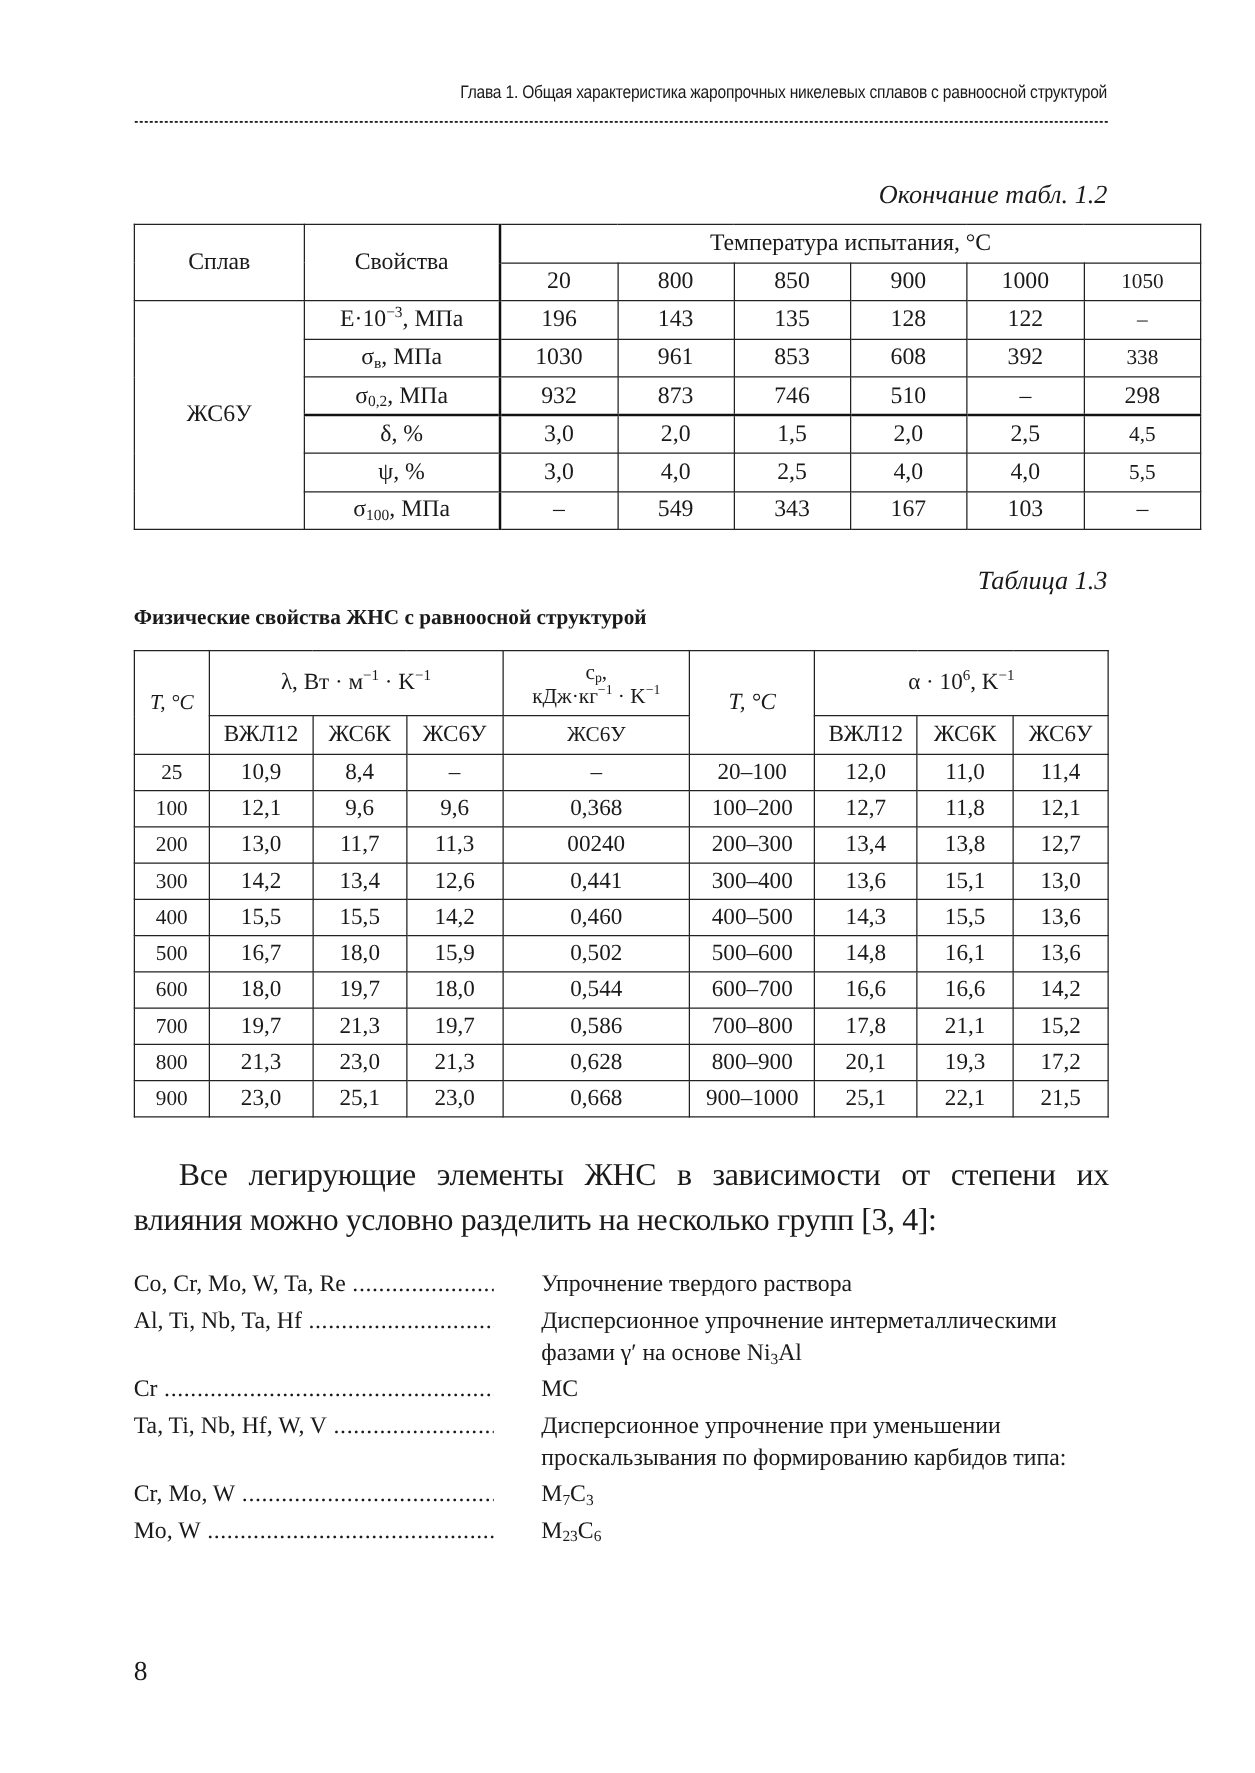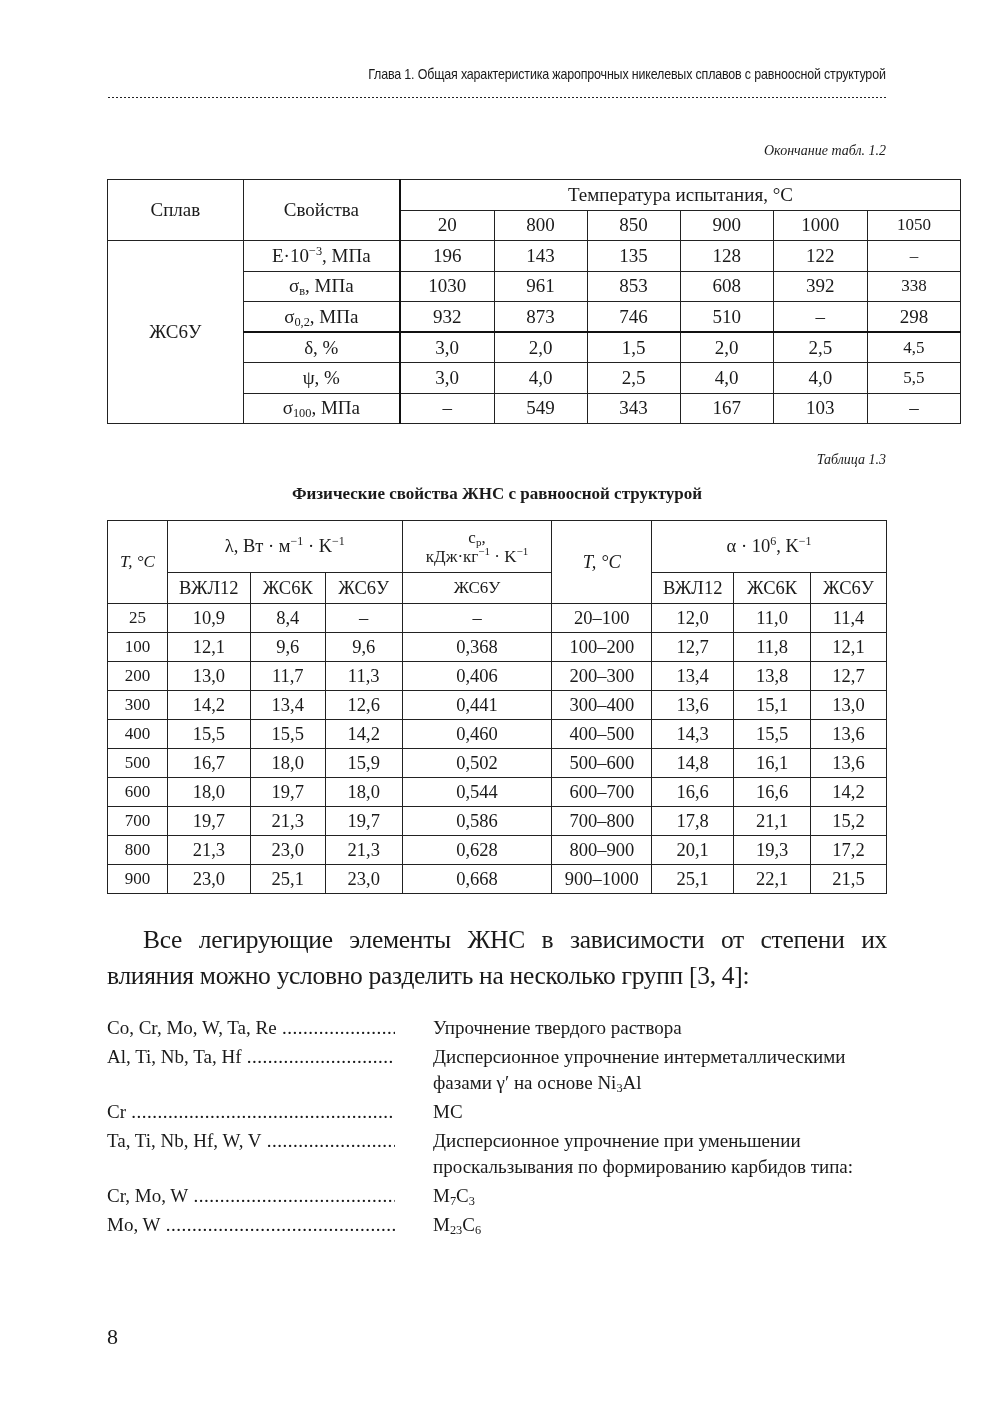--- a/index.html
+++ b/index.html
@@ -2,24 +2,24 @@
 <html><head>
 <meta charset="utf-8">
 <style>
   html, body { margin: 0; padding: 0; background: #ffffff; }
   body { width: 1004px; height: 1418px; position: relative; overflow: hidden; color: #1a1a1a;
          font-family: "Liberation Serif", "DejaVu Serif", serif; }
   .running-head { position: absolute; top: 66px; right: 118px; font-family: "Liberation Sans", "DejaVu Sans", sans-serif;
          font-size: 14.5px; letter-spacing: -0.2px; transform: scaleX(0.86); transform-origin: right center; white-space: nowrap; }
   .dots-rule { position: absolute; top: 96px; left: 107px; width: 780px; height: 3px;
          background-image: radial-gradient(circle, #222 0.9px, transparent 1.1px); background-size: 4px 3px; background-repeat: repeat-x; }
-  .caption-right { position: absolute; right: 118px; font-style: italic; font-size: 14px; }
+  .caption-right { position: absolute; right: 118px; font-style: italic; font-size: 21px; }
   .t1-caption { top: 143px; }
   .t2-caption { top: 452px; }
-  .t2-title { position: absolute; top: 484px; left: 107px; width: 780px; text-align: center; font-weight: bold; font-size: 17px; }
+  .t2-title { position: absolute; top: 484px; left: 107px; width: 780px; text-align: left; font-weight: bold; font-size: 17px; }
 
   table { position: absolute; border-collapse: collapse; font-size: 19px; }
   td, th { border: 1px solid #222; text-align: center; font-weight: normal; padding: 0; }
   #t1 { top: 179px; left: 107px; width: 854px; }
   #t1 tr { height: 30.5px; }
   #t1 .thick-left { border-left: 2px solid #111; }
   #t1 .thick-top td { border-top: 2px solid #111; }
   #t1 .small { font-size: 17px; }
   #t2 { top: 520px; left: 107px; width: 780px; font-size: 18.5px; }
   #t2 tr.body-row { height: 29px; }
@@ -183,21 +183,21 @@
         <td>100–200</td>
         <td>12,7</td>
         <td>11,8</td>
         <td>12,1</td>
       </tr>
       <tr class="body-row">
         <td class="tcol">200</td>
         <td>13,0</td>
         <td>11,7</td>
         <td>11,3</td>
-        <td>0,406</td>
+        <td>00240</td>
         <td>200–300</td>
         <td>13,4</td>
         <td>13,8</td>
         <td>12,7</td>
       </tr>
       <tr class="body-row">
         <td class="tcol">300</td>
         <td>14,2</td>
         <td>13,4</td>
         <td>12,6</td>

